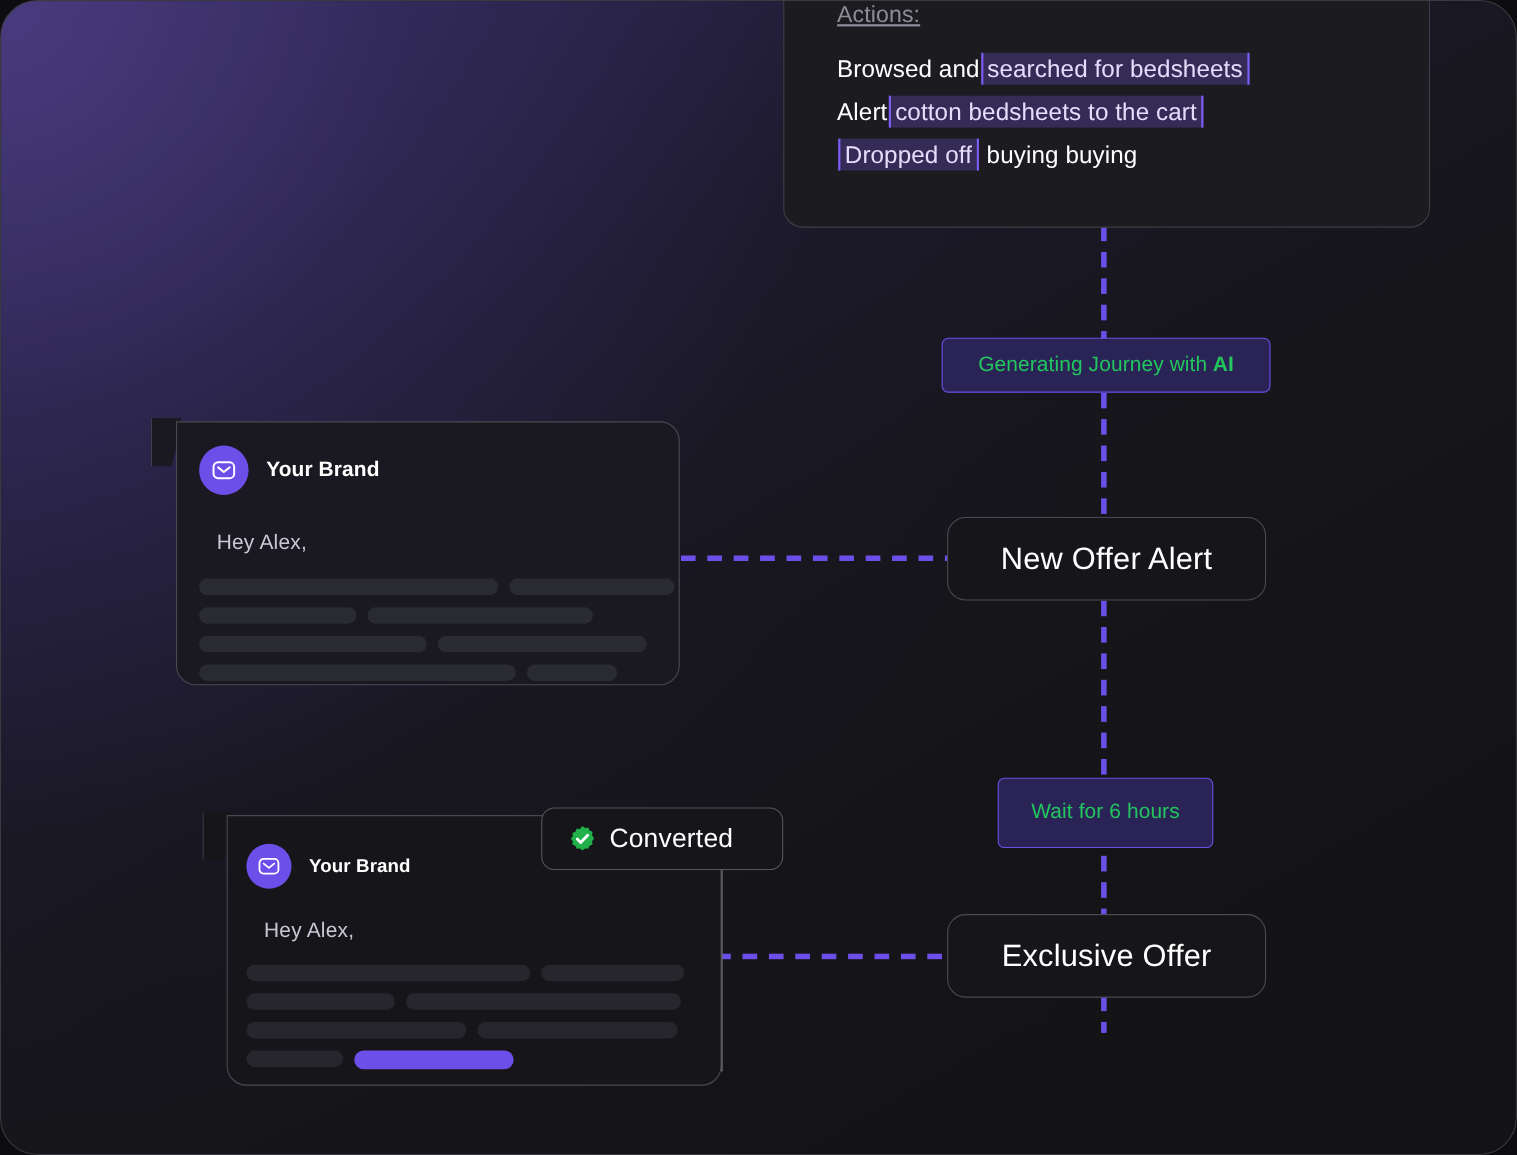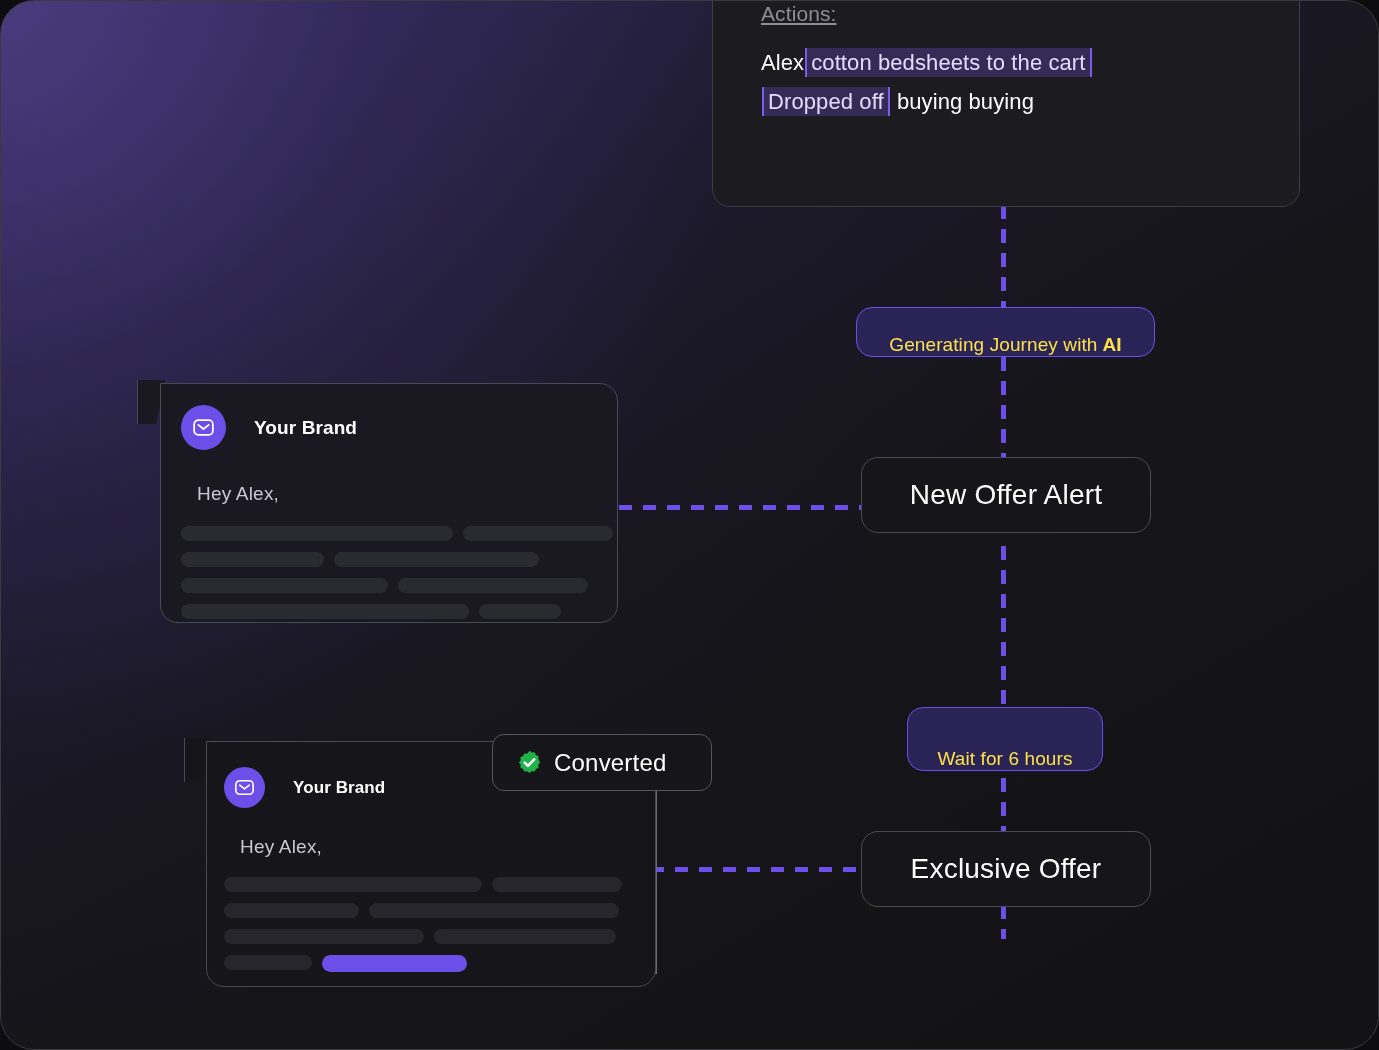--- a/index.html
+++ b/index.html
@@ -66,32 +66,32 @@
     position: absolute;
     display: flex;
     align-items: center;
     justify-content: center;
     background: #161519;
     border: 1px solid #4a4a52;
     border-radius: 17px;
     color: #ffffff;
   }
   .node-lg { width: 290px; height: 76px; font-size: 28px; letter-spacing: .2px; }
-  #node-new-offer  { left: 860px; top: 456px; }
+  #node-new-offer  { left: 860px; top: 469px; }
   #node-exclusive  { left: 860px; top: 830px; }
 
   .chip {
     position: absolute;
     display: flex;
-    align-items: flex-end;
+    align-items: center;
     justify-content: center;
     background: #2a2456;
     border: 1.5px solid #6c4fe8;
-    border-radius: 16px;
-    color: #fde047;
+    border-radius: 6px;
+    color: #22c55e;
     font-size: 19px;
     letter-spacing: .1px;
   }
   #chip-generating { left: 855px; top: 306px; width: 299px; height: 50px; }
   #chip-wait       { left: 906px; top: 706px; width: 196px; height: 64px; }
   .chip b { font-weight: 700; margin-left: 5px; }
 
   
   .dash-v {
     position: absolute;
@@ -161,21 +161,21 @@
     background: #161519;
     clip-path: polygon(0 0, 100% 0, 100% 12%, 68% 100%, 0 100%);
     width: 28px; height: 44px;
     border: none;
   }
   #tail-2::before {
     content: ""; position: absolute; left: 0; top: 0;
     width: 1px; height: 100%; background: #4a4a52;
   }
 
-  .brand-row { display: flex; align-items: center; gap: 28px; }
+  .brand-row { display: flex; align-items: center; gap: 16px; }
   #email-card-1 .brand-row { padding: 21px 0 0 20px; }
   #email-card-2 .brand-row { padding: 25px 0 0 17px; }
 
   .avatar {
     width: 45px; height: 45px;
     border-radius: 50%;
     background: #6c4fe8;
     display: flex; align-items: center; justify-content: center;
     flex: none;
   }
@@ -224,22 +224,23 @@
   <div class="dash-v" id="dv-3"></div>
   <div class="dash-v" id="dv-4"></div>
   <div class="dash-v" id="dv-5"></div>
   <div class="dash-h" id="dh-1"></div>
   <div class="dash-h" id="dh-2"></div>
   <div class="solid-line" id="cv-line"></div>
 
   <div class="actions-panel">
     <div class="actions-label">Actions:</div>
 
-
-    <div class="action-line"><span>Alex</span><span class="hl">cotton bedsheets to the cart</span></div>
+    <div class="action-line"><span>Browsed and</span><span class="hl">searched for bedsheets</span></div>
+
+    <div class="action-line"><span>Alert</span><span class="hl">cotton bedsheets to the cart</span></div>
 
     <div class="action-line"><span class="hl">Dropped off</span>&nbsp;<span>buying buying</span></div>
   </div>
 
   <div class="chip" id="chip-generating">
     <span>Generating Journey with</span>
       <b>AI</b>
   </div>
 
   <div class="node node-lg" id="node-new-offer">

